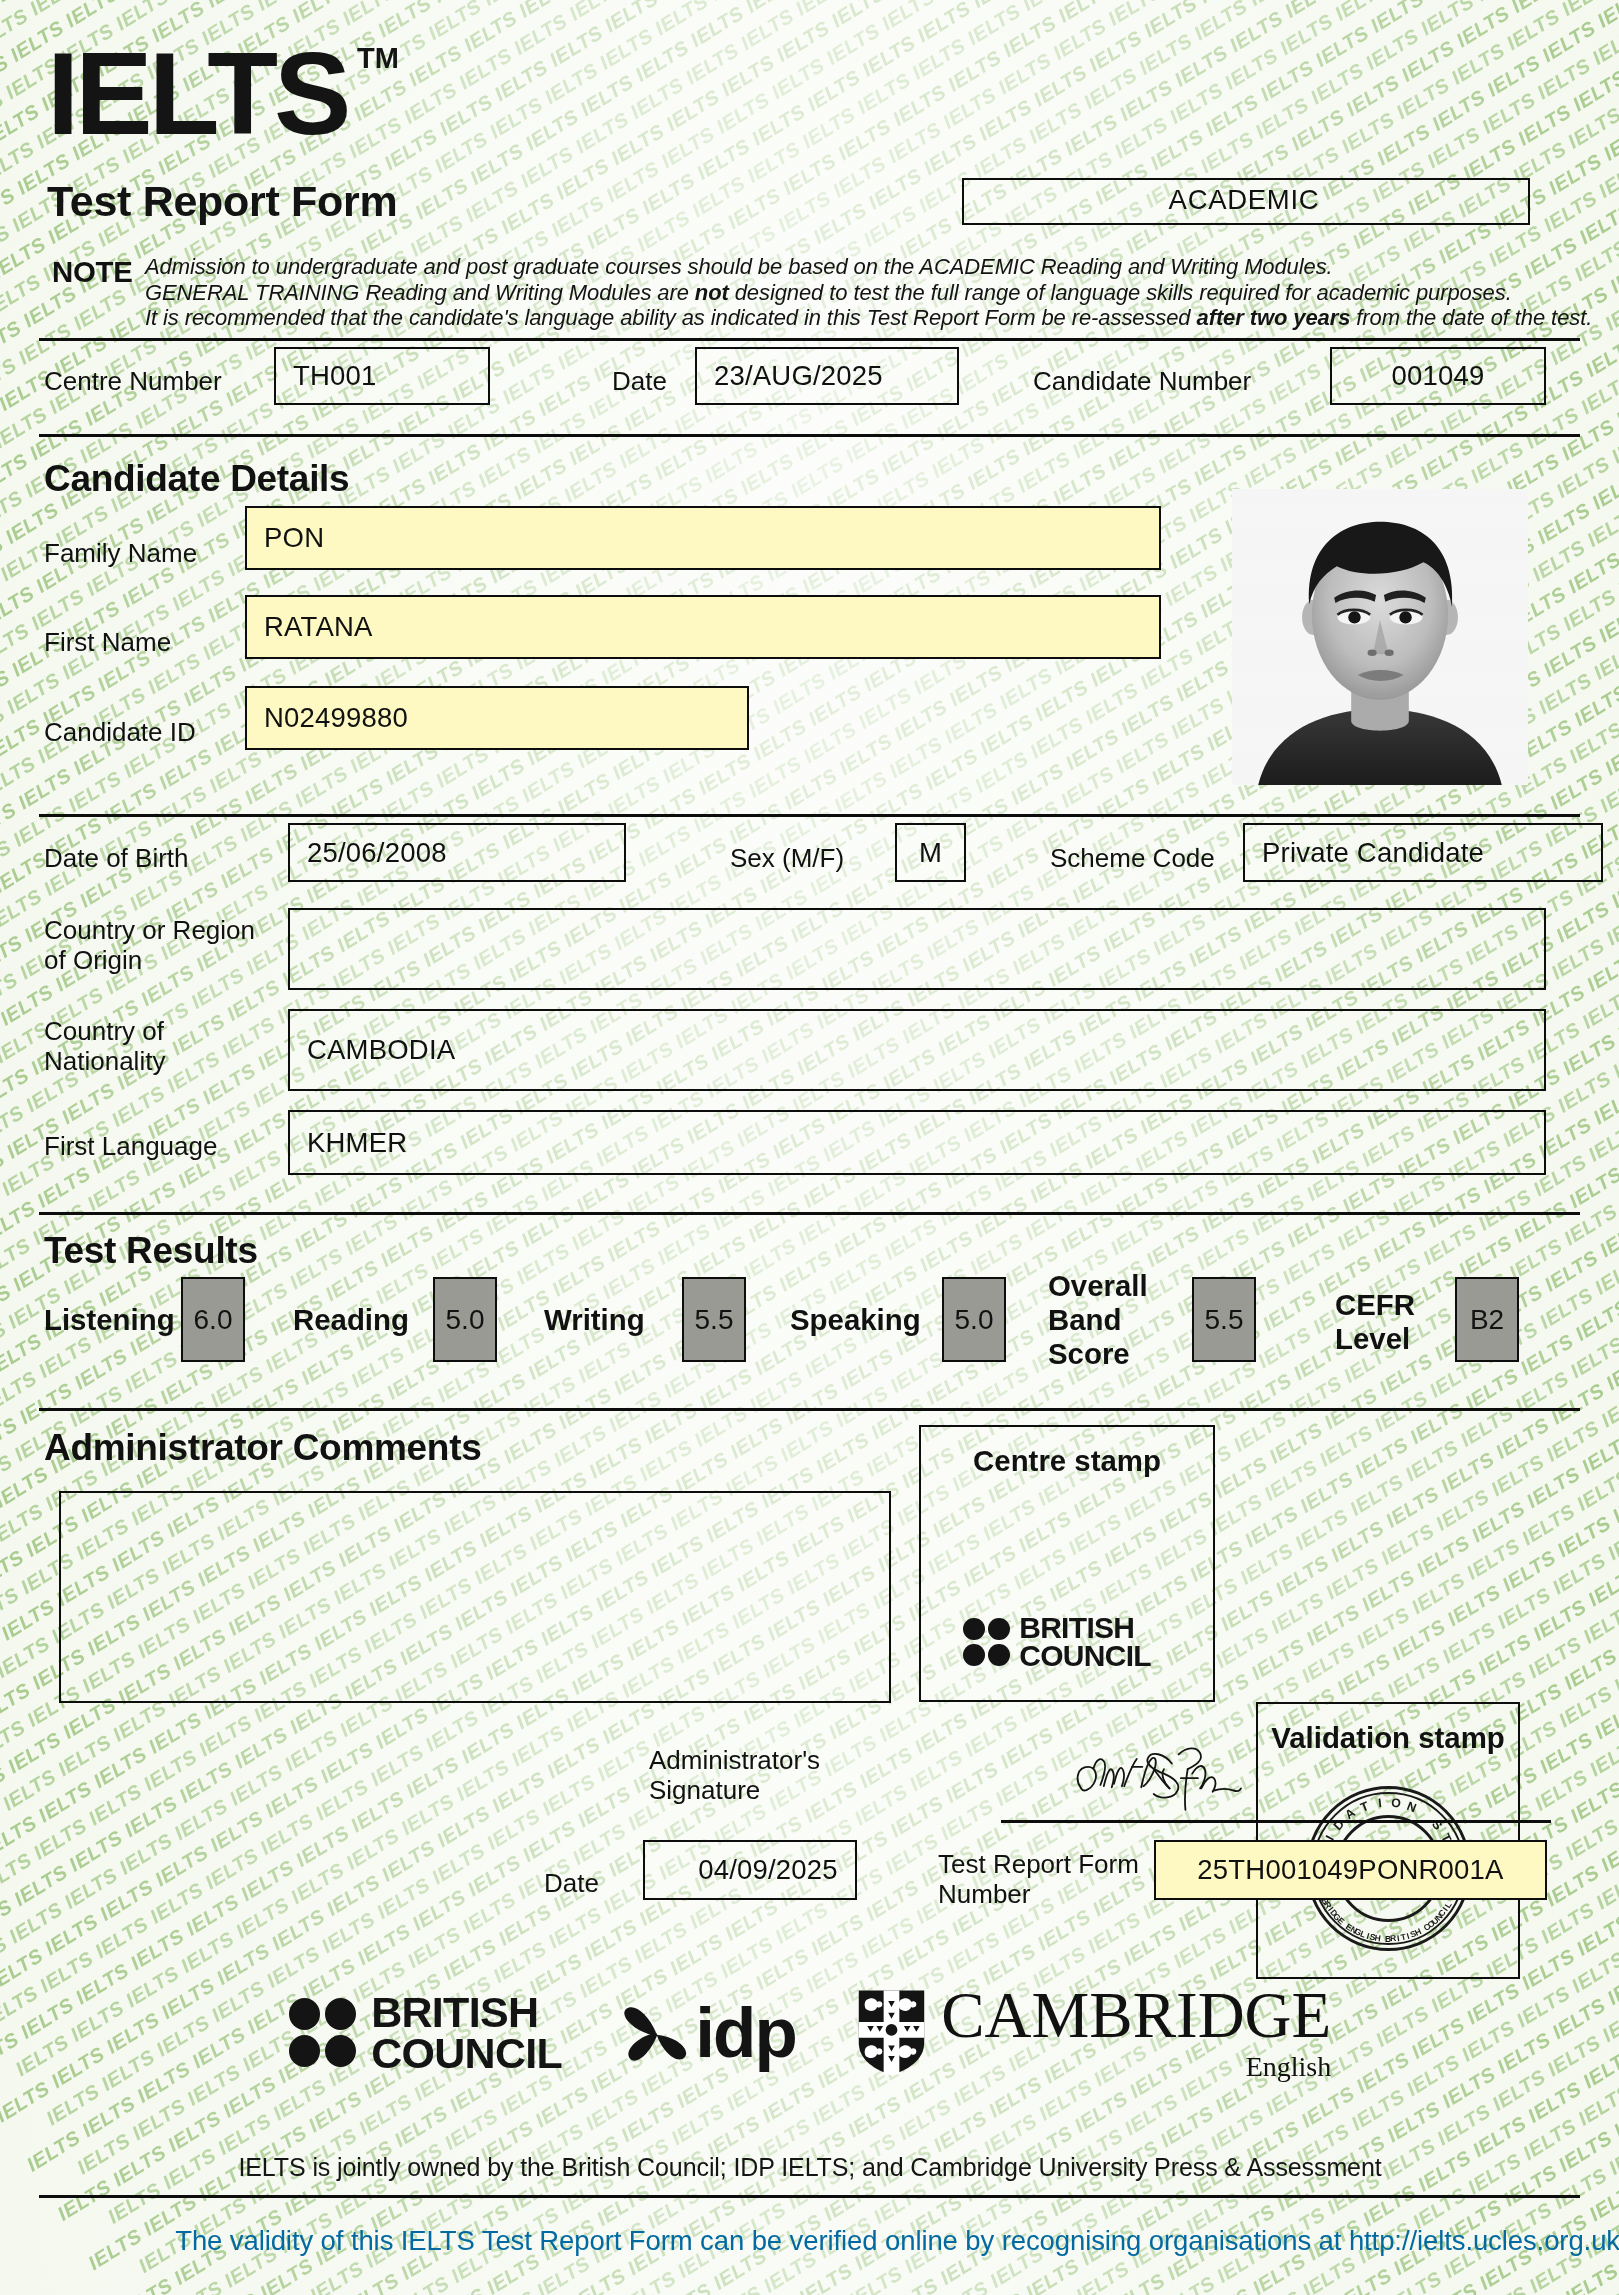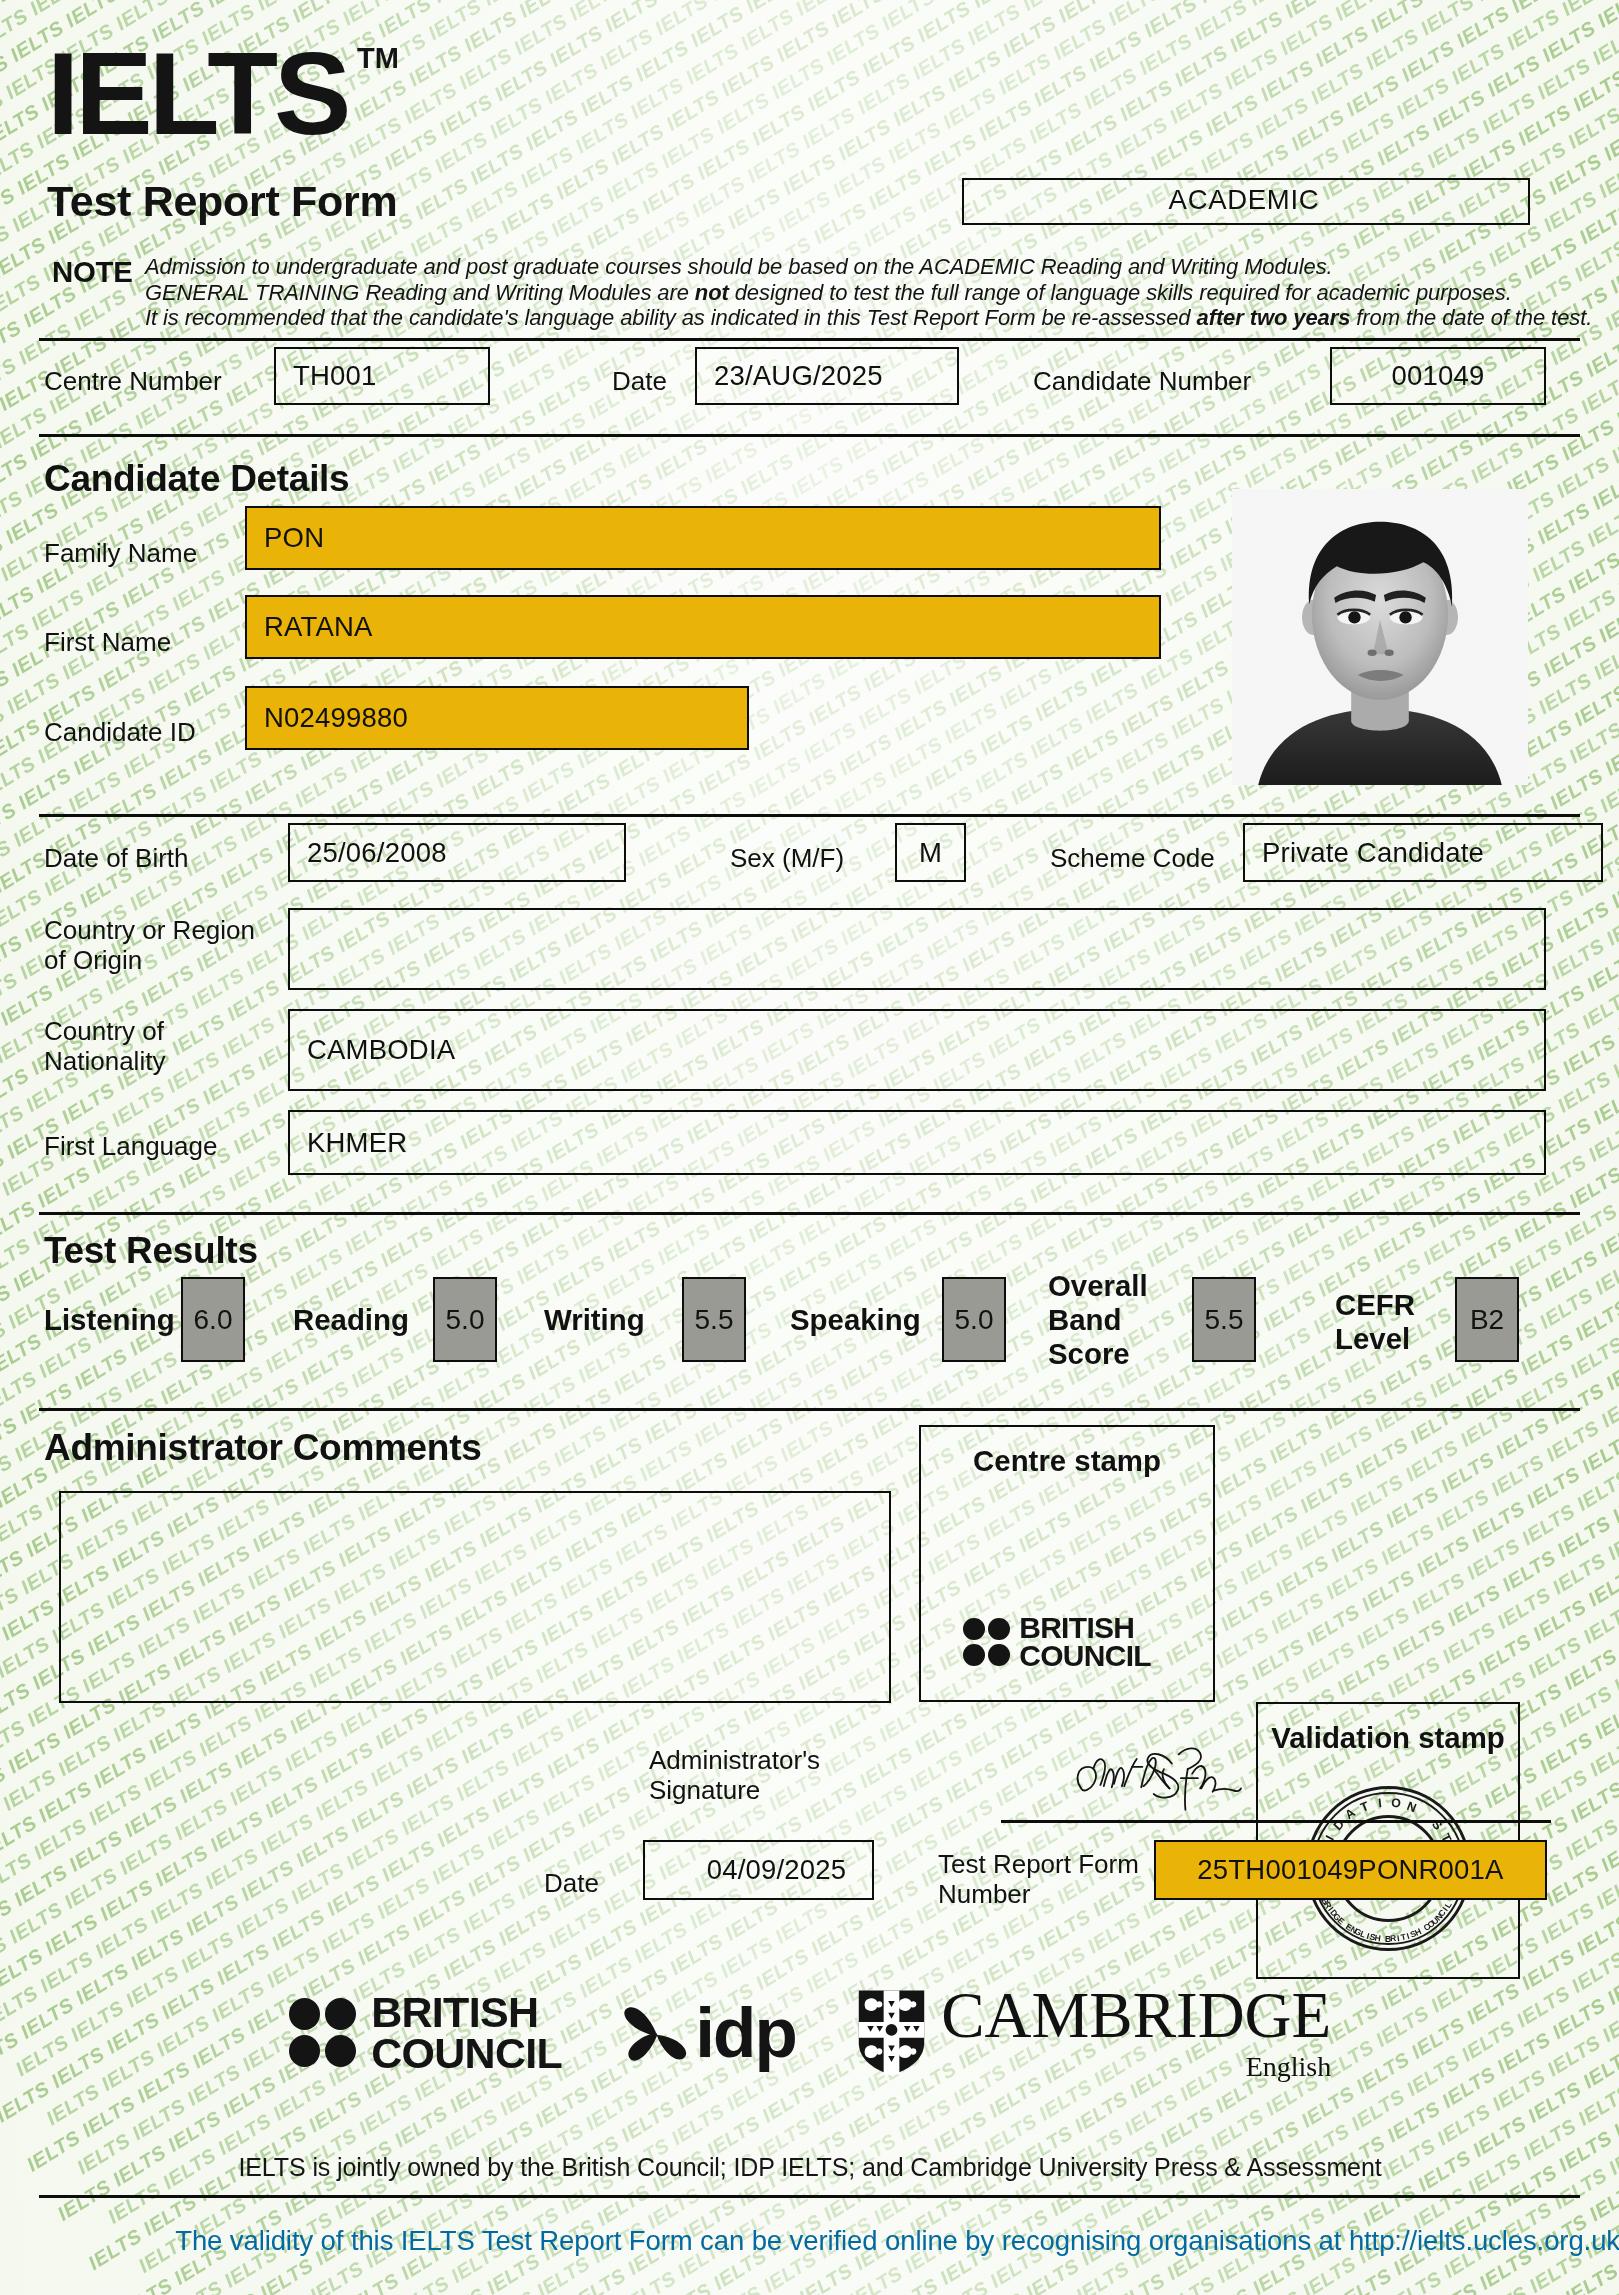--- a/index.html
+++ b/index.html
@@ -141,21 +141,21 @@
   .fbox > .val {
     padding-left: 17px;
     font-size: 27.5px;
     color: #101010;
     letter-spacing: 0.2px;
     white-space: nowrap;
   }
   .fbox.ctr { justify-content: center; }
   .fbox.ctr > .val { padding-left: 0; }
 
-  .fbox.shaded { background: #eab308; }
+  .fbox.shaded { background: #fef9c3; }
   .fbox.shaded > .val { color: #111; }
 
   .flabel {
     font-size: 26px;
     color: #111;
     line-height: 30px;
     letter-spacing: 0px;
     white-space: nowrap;
   }
 
@@ -705,21 +705,21 @@
         <path d="M228 62 C224 86 222 112 224 134"></path>
         <path d="M216 78 h30"></path>
         <path d="M236 70 C244 56 254 52 258 62 C262 72 256 88 250 96"></path>
         <path d="M252 96 C258 82 268 72 274 78 C280 84 276 96 272 102"></path>
         <path d="M274 100 C286 96 298 96 310 100"></path>
         <path d="M310 100 C316 102 320 100 322 96"></path>
       </g>
     </svg>
 
     <div class="abs flabel" style="left:544px; top:1868px;">Date</div>
-    <div class="abs fbox ctr" style="left:643px; top:1840px; width:231px; height:60px;padding-left:36px;">
+    <div class="abs fbox ctr" style="left:643px; top:1840px; width:214px; height:60px;padding-left:36px;">
       <span class="val">04/09/2025</span>
     </div>
 
     <div class="abs flabel" style="left:938px; top:1849px;">
       <div>Test Report Form</div>
       <div>Number</div>
     </div>
     <div class="abs fbox shaded ctr" style="left:1154px; top:1840px; width:393px; height:60px;">
       <span class="val">25TH001049PONR001A</span>
     </div>

